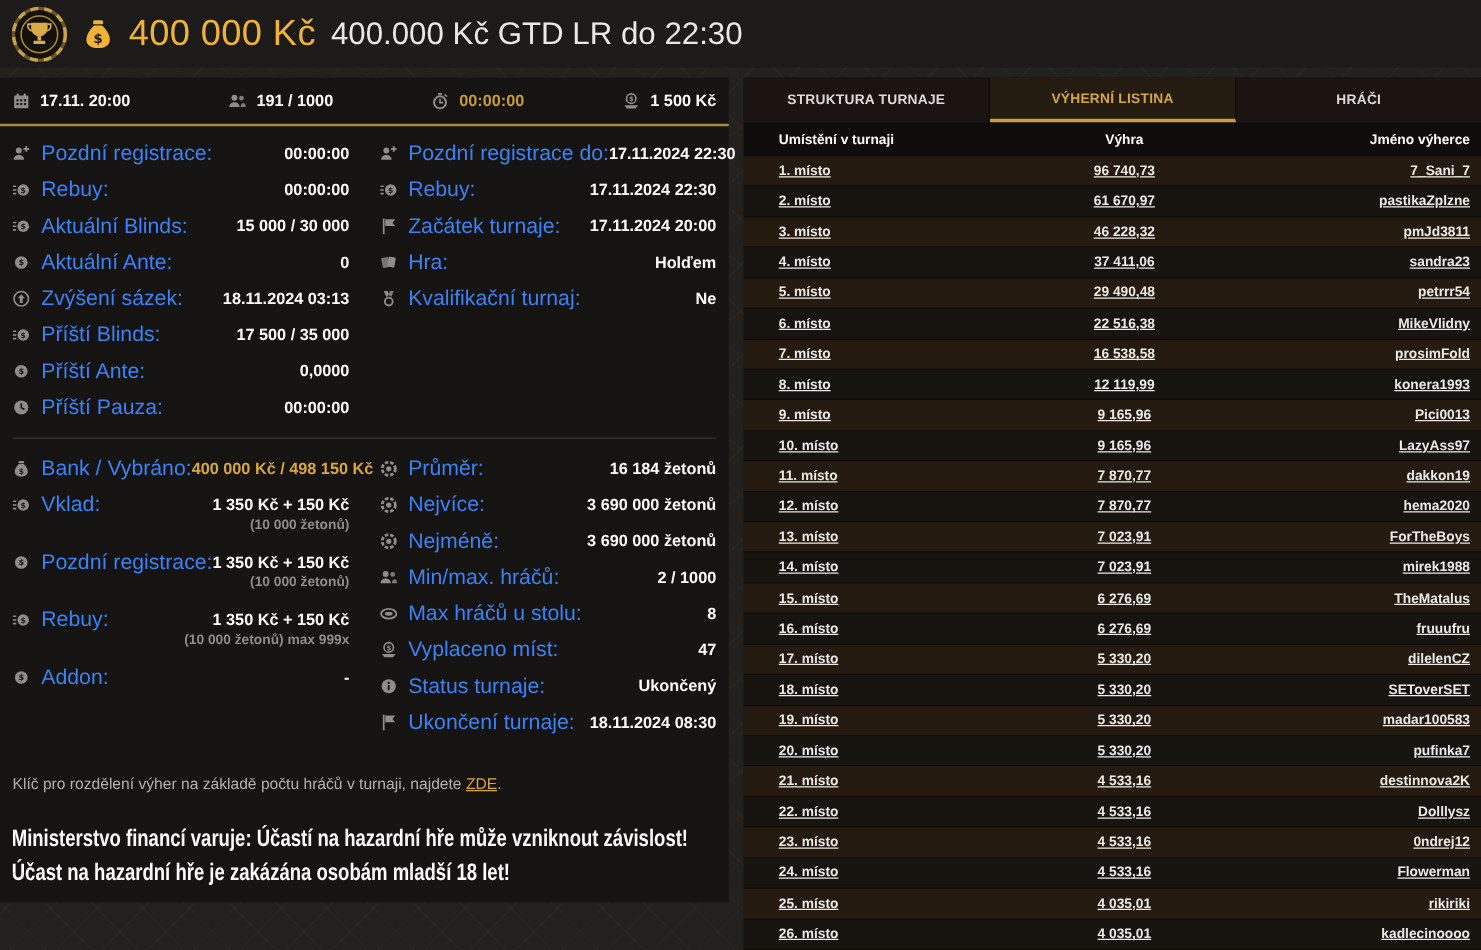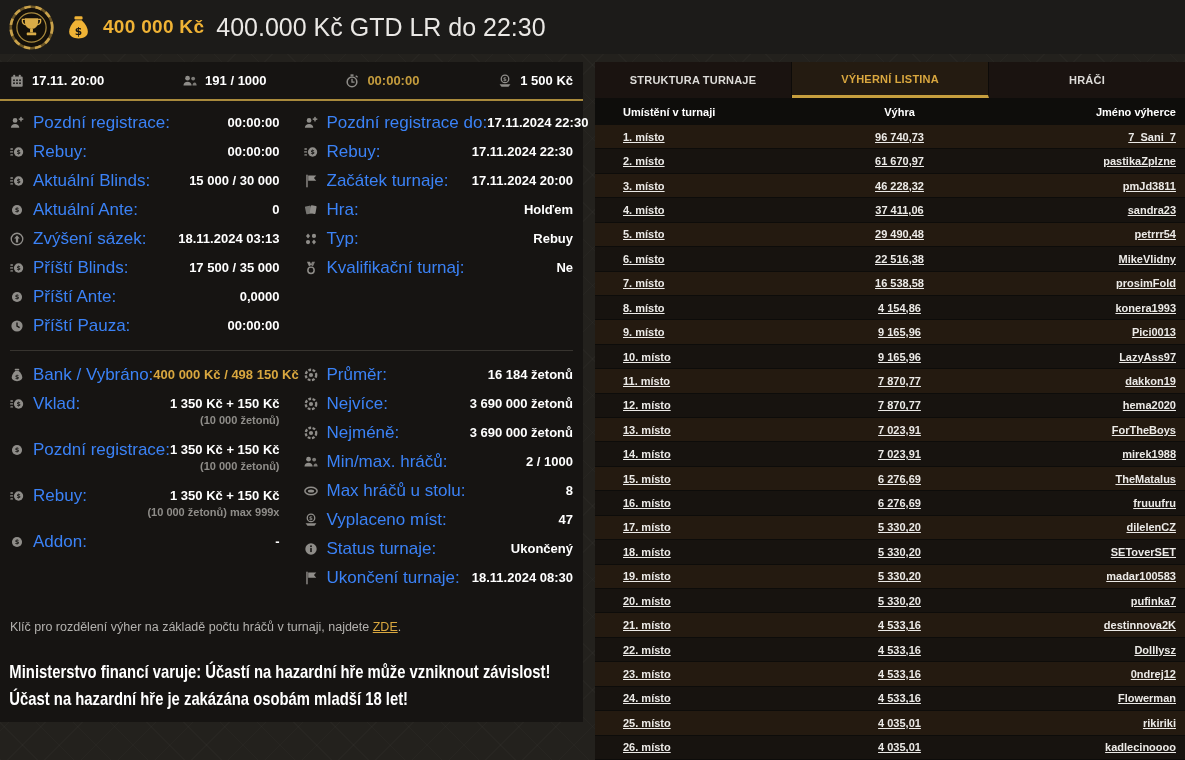--- a/index.html
+++ b/index.html
@@ -15,21 +15,21 @@
   
   .topbar{
     position:absolute;top:0;left:0;width:1185px;height:54px;
     background:#1c1b19;display:flex;align-items:center;gap:12px;
     padding:0 0 0 9px;box-sizing:border-box;
   }
   .logo{width:45px;height:45px;display:inline-flex;flex:0 0 45px;}
   .logo svg{width:100%;height:100%;}
   .bagicon{width:25px;height:25px;display:inline-flex;color:var(--gold-bright,#f0b335);}
   .bagicon svg{width:100%;height:100%;}
-  .prize{color:var(--gold-bright,#f0b335);font-weight:bold;font-size:19px;letter-spacing:.3px;white-space:nowrap;}
+  .prize{color:var(--gold-bright,#f0b335);font-weight:normal;font-size:29px;letter-spacing:.3px;white-space:nowrap;}
   .title{color:#eae8e5;font-size:25px;white-space:nowrap;}
   
   .left-panel{
     position:absolute;left:0;top:62px;width:583px;box-sizing:border-box;
     background:#161412;padding-bottom:10px;
   }
   .summary-bar{
     display:flex;justify-content:space-between;align-items:center;
     height:37px;padding:0 10px;border-bottom:2px solid #a98a3c;
   }
@@ -301,32 +301,20 @@
                 <rect x="1.8" y="3.4" width="6.6" height="9.2" rx="1" fill="currentColor" transform="rotate(-12 5 8)" opacity="0.8"></rect>
                 <rect x="7.2" y="3" width="6.6" height="9.2" rx="1" fill="currentColor" transform="rotate(10 10.5 7.6)"></rect>
               </svg>
             </span>
             <span class="dlabel">Hra:</span>
             <span class="dval"><span>Holďem</span></span>
           </div>
           <div class="drow">
             <span class="icn">
               <svg viewBox="0 0 16 16">
-                <path d="M4.6 1.6l2.3 2.9-2.3 2.9-2.3-2.9z" fill="currentColor"></path>
-                <circle cx="11.4" cy="4.5" r="2.4" fill="currentColor"></circle>
-                <circle cx="4.6" cy="11.5" r="2.4" fill="currentColor"></circle>
-                <path d="M11.4 8.6l2.3 2.9-2.3 2.9-2.3-2.9z" fill="currentColor"></path>
-              </svg>
-            </span>
-            <span class="dlabel">Typ:</span>
-            <span class="dval"><span>Rebuy</span></span>
-          </div>
-          <div class="drow">
-            <span class="icn">
-              <svg viewBox="0 0 16 16">
                 <path d="M3.4 0.8h3.4l1.6 3.4-2.6 2.2z" fill="currentColor"></path>
                 <path d="M12.6 0.8H9.2L7.6 4.2l2.6 2.2z" fill="currentColor" opacity="0.85"></path>
                 <circle cx="8" cy="10.6" r="3.6" fill="none" stroke="currentColor" stroke-width="1.7"></circle>
               </svg>
             </span>
             <span class="dlabel">Kvalifikační turnaj:</span>
             <span class="dval"><span>Ne</span></span>
           </div>
         </div>
     </div>
@@ -527,21 +515,21 @@
           <span class="c-prize">22 516,38</span>
           <span class="c-winner">MikeVlidny</span>
         </div>
         <div class="trow odd">
           <span class="c-place">7. místo</span>
           <span class="c-prize">16 538,58</span>
           <span class="c-winner">prosimFold</span>
         </div>
         <div class="trow even">
           <span class="c-place">8. místo</span>
-          <span class="c-prize">4 154,86</span>
+          <span class="c-prize">12 119,99</span>
           <span class="c-winner">konera1993</span>
         </div>
         <div class="trow odd">
           <span class="c-place">9. místo</span>
           <span class="c-prize">9 165,96</span>
           <span class="c-winner">Pici0013</span>
         </div>
         <div class="trow even">
           <span class="c-place">10. místo</span>
           <span class="c-prize">9 165,96</span>

